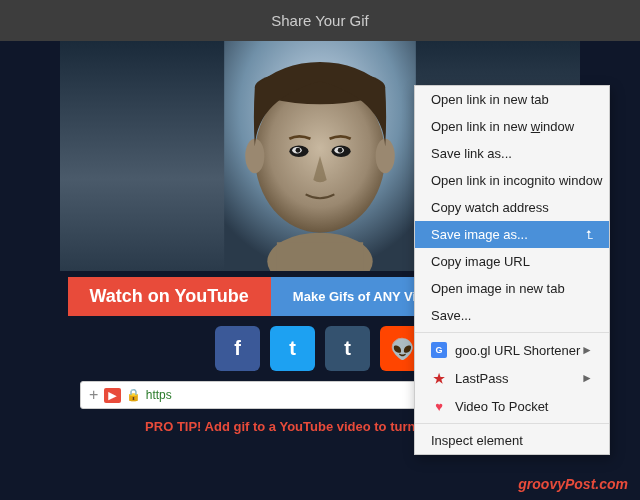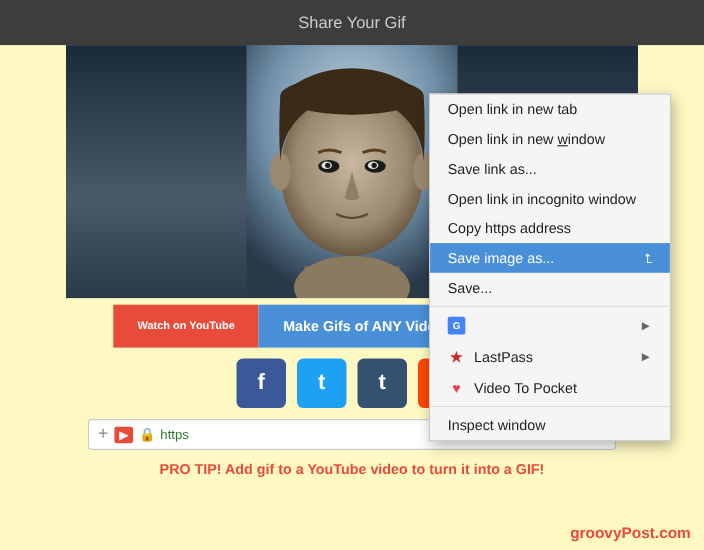--- a/index.html
+++ b/index.html
@@ -9,21 +9,21 @@
       background: #3a3a3a;
       font-family: Arial, sans-serif;
       overflow: hidden;
       position: relative;
     }
 
     
     .main-container {
       width: 640px;
       height: 500px;
-      background: #fef9c3;
+      background: #0f172a;
       position: relative;
     }
 
     
     .header {
       text-align: center;
       padding: 12px;
       color: #ccc;
       font-size: 15px;
       font-weight: normal;
@@ -53,21 +53,21 @@
       justify-content: center;
       gap: 0;
       margin-top: 6px;
     }
 
     .btn-youtube {
       background: #e84b3a;
       color: white;
       border: none;
       padding: 0 22px;
-      font-size: 10px;
+      font-size: 18px;
       cursor: pointer;
       font-weight: bold;
     }
 
     .btn-makegif {
       background: #4a90d9;
       color: white;
       border: none;
       padding: 12px 22px;
       font-size: 13px;
@@ -165,33 +165,34 @@
       margin-top: 6px;
     }
 
     
     .watermark {
       position: absolute;
       bottom: 8px;
       right: 12px;
       color: #aaa;
       font-size: 14px;
+      font-style: italic;
     }
 
     .watermark span {
       color: #e84b3a;
       font-weight: bold;
     }
 
     
     .context-menu {
       position: absolute;
       top: 85px;
       right: 30px;
-      width: 220px;
+      width: 196px;
       background: #f5f5f5;
       border: 1px solid #ccc;
       box-shadow: 2px 4px 12px rgba(0,0,0,0.3);
       z-index: 100;
       font-size: 13px;
     }
 
     .context-menu-item {
       padding: 6px 16px;
       cursor: pointer;
@@ -342,48 +343,55 @@
     <div class="context-menu-item">
       <span>Open link in new <u>w</u>indow</span>
     </div>
     <div class="context-menu-item">
       <span>Save link as...</span>
     </div>
     <div class="context-menu-item">
       <span>Open link in incognito window</span>
     </div>
     <div class="context-menu-item">
-      <span>Copy https address</span>
+      <span>Copy watch address</span>
     </div>
     <div class="context-menu-item highlighted">
       <span>Save image as...</span>
       <span style="font-size:12px;">⮤</span>
     </div>
     <div class="context-menu-item">
+      <span>Copy image URL</span>
+    </div>
+    <div class="context-menu-item">
+      <span>Open image in new tab</span>
+    </div>
+    <div class="context-menu-item">
       <span>Save...</span>
     </div>
     <div class="context-menu-divider"></div>
     <div class="context-menu-item">
       <span class="menu-item-left">
         <span class="menu-icon-img" style="background:#4285f4;color:white;border-radius:2px;font-size:9px;font-weight:bold;padding:1px 2px;">G</span>
+        <span>goo.gl URL Shortener</span>
       </span>
       <span class="arrow-right">►</span>
     </div>
     <div class="context-menu-item">
       <span class="menu-item-left">
         <span class="menu-icon-img lastpass-icon">★</span>
         <span>LastPass</span>
       </span>
       <span class="arrow-right">►</span>
     </div>
     <div class="context-menu-item">
       <span class="menu-item-left">
         <span class="menu-icon-img pocket-icon">♥</span>
         <span>Video To Pocket</span>
       </span>
     </div>
     <div class="context-menu-divider"></div>
     <div class="context-menu-item">
-      <span>Inspect window</span>
+      <span>Inspect element</span>
     </div>
   </div>
 
 </div>
 
 </body></html>

